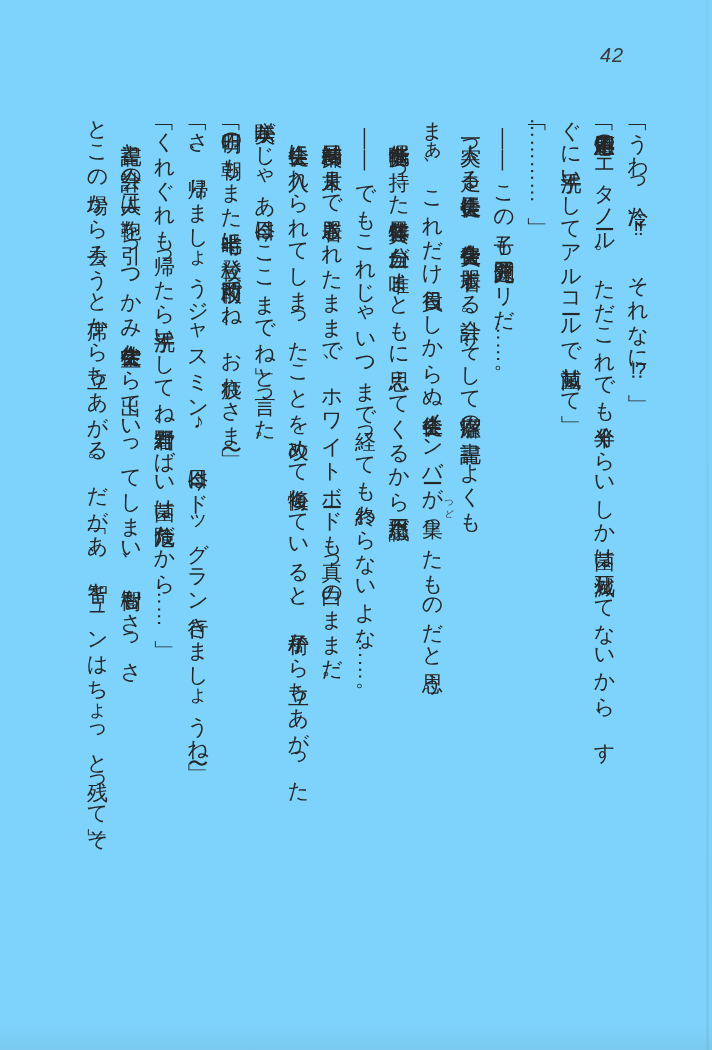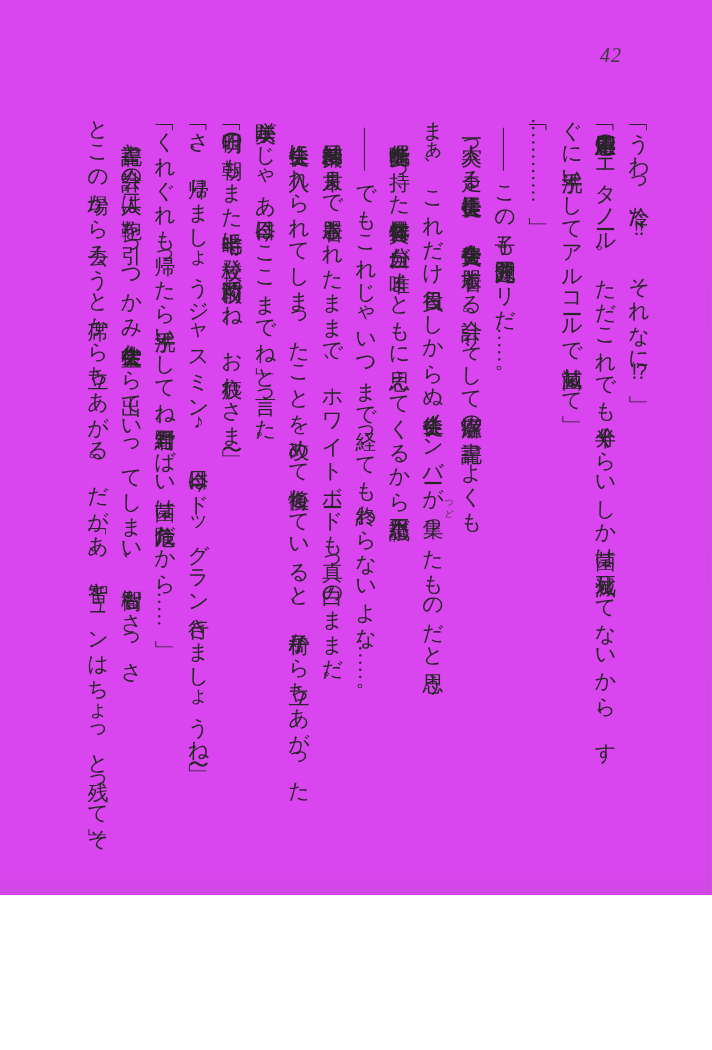--- a/index.html
+++ b/index.html
@@ -3,24 +3,24 @@
 <meta charset="utf-8">
 <style>
   html, body {
     margin: 0;
     padding: 0;
     background: #ffffff;
   }
   .page {
     position: relative;
     width: 712px;
-    height: 895px;
-    background: #d946ef;
+    height: 1050px;
+    background: #7dd3fc;
     overflow: hidden;
-    font-family: Liberation Serif, serif;
+    font-family: Liberation Sans, sans-serif;
   }
   .page-number {
     position: absolute;
     top: 44px;
     left: 600px;
     font-size: 20px;
     font-style: italic;
     color: #3b3b3b;
     letter-spacing: 1px;
   }

